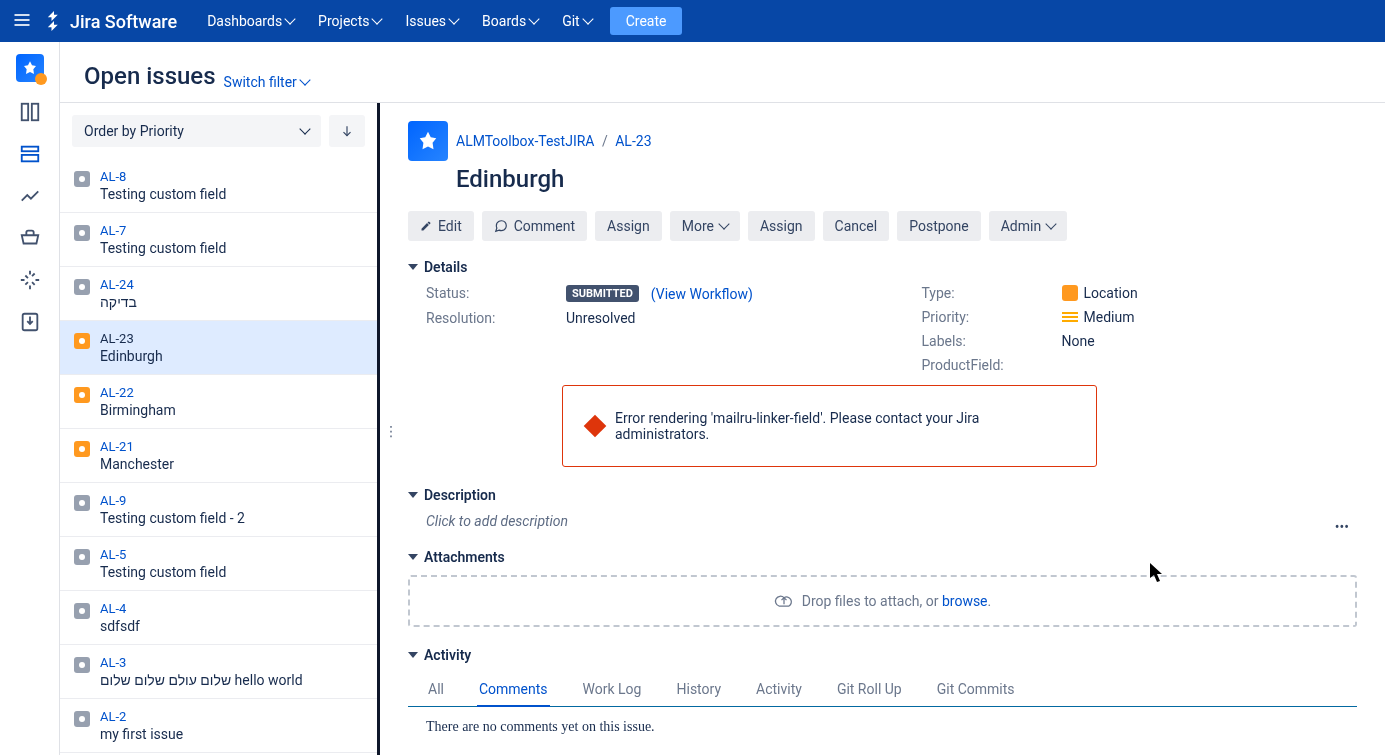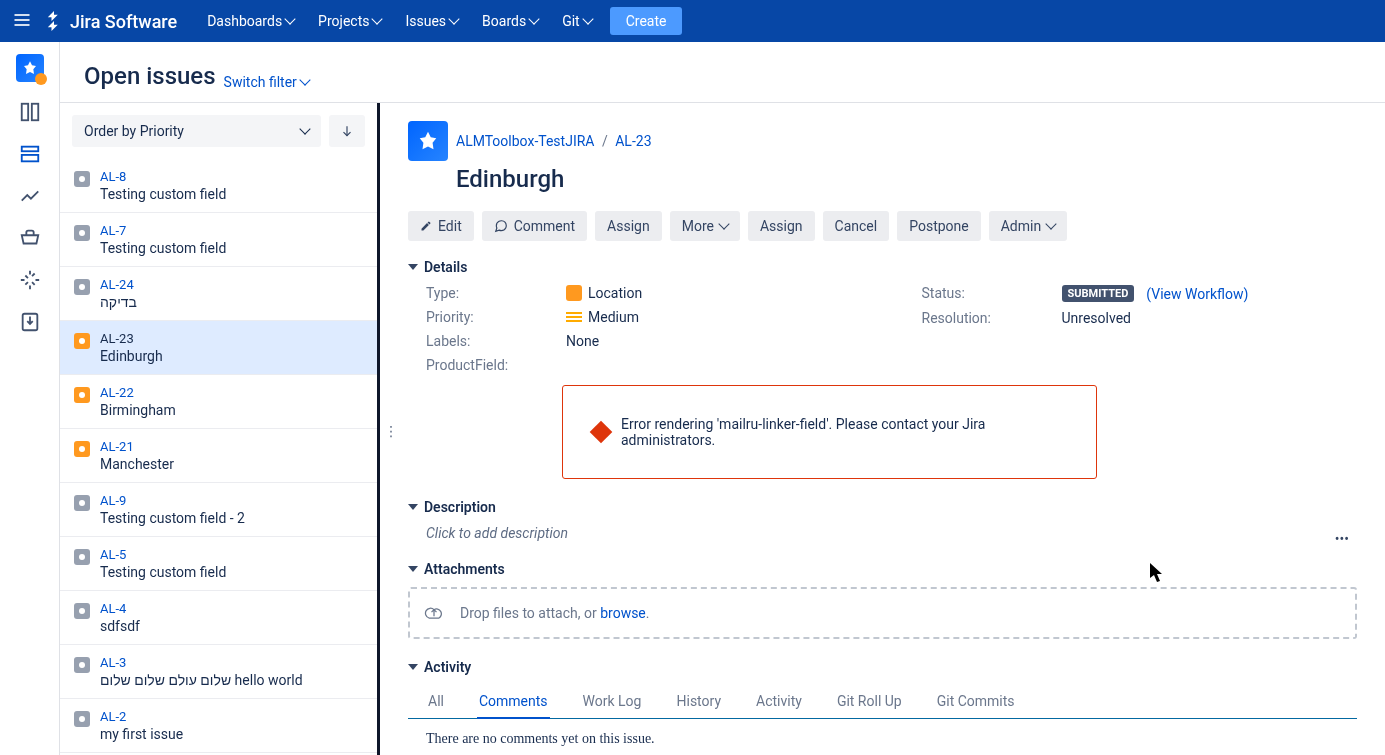--- a/index.html
+++ b/index.html
@@ -61,29 +61,29 @@
 
 .details-grid { display: flex; gap: 60px; padding-left: 18px; }
 .details-col { flex: 1; }
 .detail-row { display: flex; margin-bottom: 8px; font-size: 14px; align-items: flex-start; }
 .detail-label { width: 140px; color: #6b778c; }
 .detail-value { color: #172b4d; display: flex; align-items: center; gap: 6px; }
 .type-ic { width: 16px; height: 16px; background: #ff991f; border-radius: 3px; display:inline-block; }
 .prio-ic { width: 16px; height: 16px; display: inline-flex; flex-direction: column; justify-content: center; gap: 2px; }
 .prio-ic span { height: 2px; background: #ffab00; }
 .status-lozenge { background: #42526e; color: #fff; font-size: 11px; font-weight: 700; padding: 2px 6px; border-radius: 3px; }
-.error-box { margin-left:154px; margin-top:4px; border: 1px solid #de350b; border-radius: 3px; padding: 30px; display: flex; align-items: center; gap: 12px; color: #172b4d; width: 535px; }
+.error-box { margin-left:154px; margin-top:4px; border: 1px solid #de350b; border-radius: 3px; padding: 24px; display: flex; align-items: center; gap: 12px; color: #172b4d; width: 535px; }
 .error-ic { width: 16px; height: 16px; background: #de350b; transform: rotate(45deg); flex-shrink:0; }
 
 .desc-placeholder { font-style: italic; color: #5e6c84; padding-left: 18px; cursor: pointer; }
 
 .attach-zone { border: 2px dashed #c1c7d0; border-radius: 3px; padding: 14px; text-align: center; color: #6b778c; margin-left: 0; position:relative; }
 .attach-zone a { color: #0052cc; text-decoration: none; }
 .attach-more { position: absolute; right: 8px; top: -30px; color:#344563; cursor:pointer; }
-.attach-flex { display:flex; align-items:center; gap:16px; }
+.attach-flex { display:flex; align-items:center; justify-content:center; gap:8px; }
 
 .tabs { display: flex; gap: 31px; border-bottom: 1px solid #0369a1; padding-left: 18px; margin-bottom: 12px; }
 .tab { padding: 8px 2px; color: #6b778c; font-size: 14px; cursor: pointer; }
 .tab.active { color: #0052cc; border-bottom: 2px solid #0052cc; margin-bottom: -1px; }
 .activity-empty { padding-left: 18px; color: #172b4d; font-family: Liberation Serif, serif; }
 
 .cursor-ic { position: absolute; pointer-events: none; }
 </style>
 </head>
 <body>
@@ -364,20 +364,33 @@
         </div>
 
         <div class="section">
           <div class="section-header">
               <span class="collapse-icon"></span>
               <span>Details</span>
             </div>
           <div class="details-grid">
             <div class="details-col">
               <div class="detail-row">
+                  <span class="detail-label">Status:</span>
+                  <span class="detail-value">
+                    <span class="status-lozenge">SUBMITTED</span> 
+                    <a href="#" style="color:#0052cc;text-decoration:none;margin-left:6px">(View Workflow)</a>
+                  </span>
+                </div>
+              <div class="detail-row">
+                  <span class="detail-label">Resolution:</span>
+                  <span class="detail-value">Unresolved</span>
+                </div>
+            </div>
+            <div class="details-col">
+              <div class="detail-row">
                   <span class="detail-label">Type:</span>
                   <span class="detail-value">
                     <span class="type-ic"></span>
                     <span>Location</span>
                   </span>
                 </div>
               <div class="detail-row">
                   <span class="detail-label">Priority:</span>
                   <span class="detail-value">
                     <span class="prio-ic">
@@ -389,33 +402,20 @@
                   </span>
                 </div>
               <div class="detail-row">
                   <span class="detail-label">Labels:</span>
                   <span class="detail-value">None</span>
                 </div>
               <div class="detail-row">
                   <span class="detail-label">ProductField:</span>
                 </div>
             </div>
-            <div class="details-col">
-              <div class="detail-row">
-                  <span class="detail-label">Status:</span>
-                  <span class="detail-value">
-                    <span class="status-lozenge">SUBMITTED</span> 
-                    <a href="#" style="color:#0052cc;text-decoration:none;margin-left:6px">(View Workflow)</a>
-                  </span>
-                </div>
-              <div class="detail-row">
-                  <span class="detail-label">Resolution:</span>
-                  <span class="detail-value">Unresolved</span>
-                </div>
-            </div>
           </div>
           <div class="error-box">
             <span class="error-ic"></span>
             <span>Error rendering 'mailru-linker-field'. Please contact your Jira administrators.</span>
           </div>
         </div>
 
         <div class="section">
           <div class="section-header">
               <span class="collapse-icon"></span>

